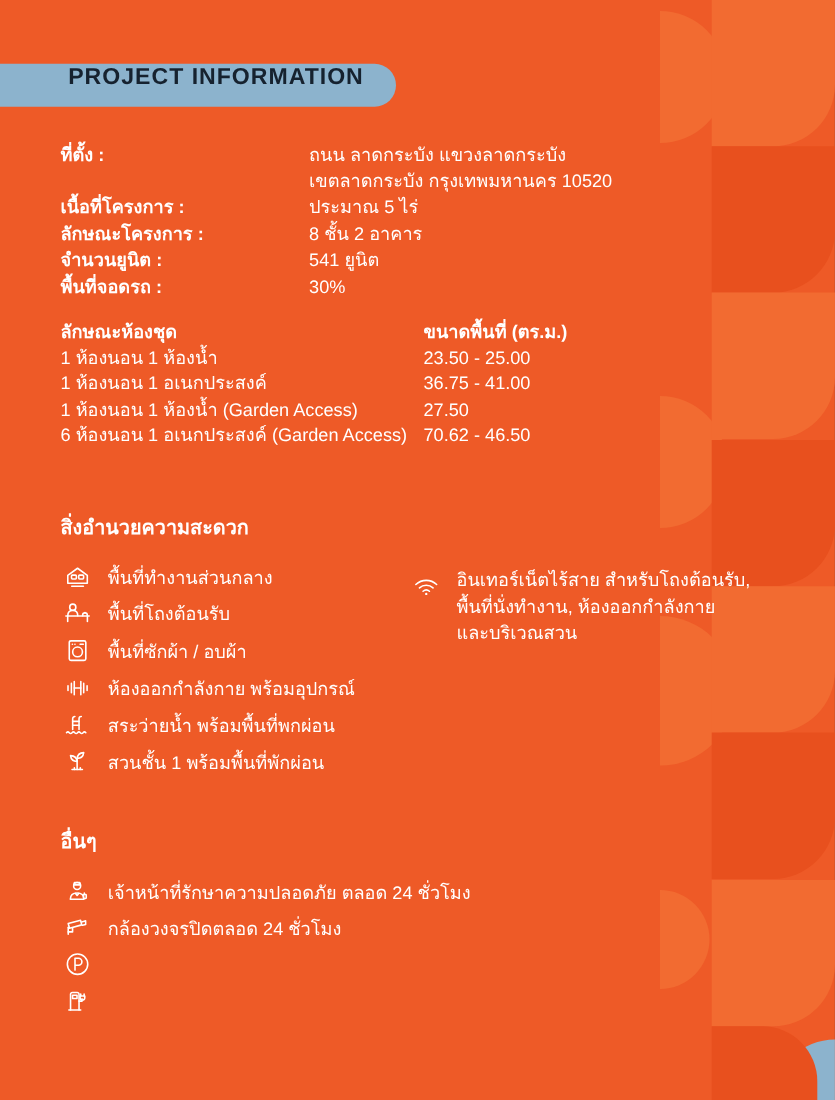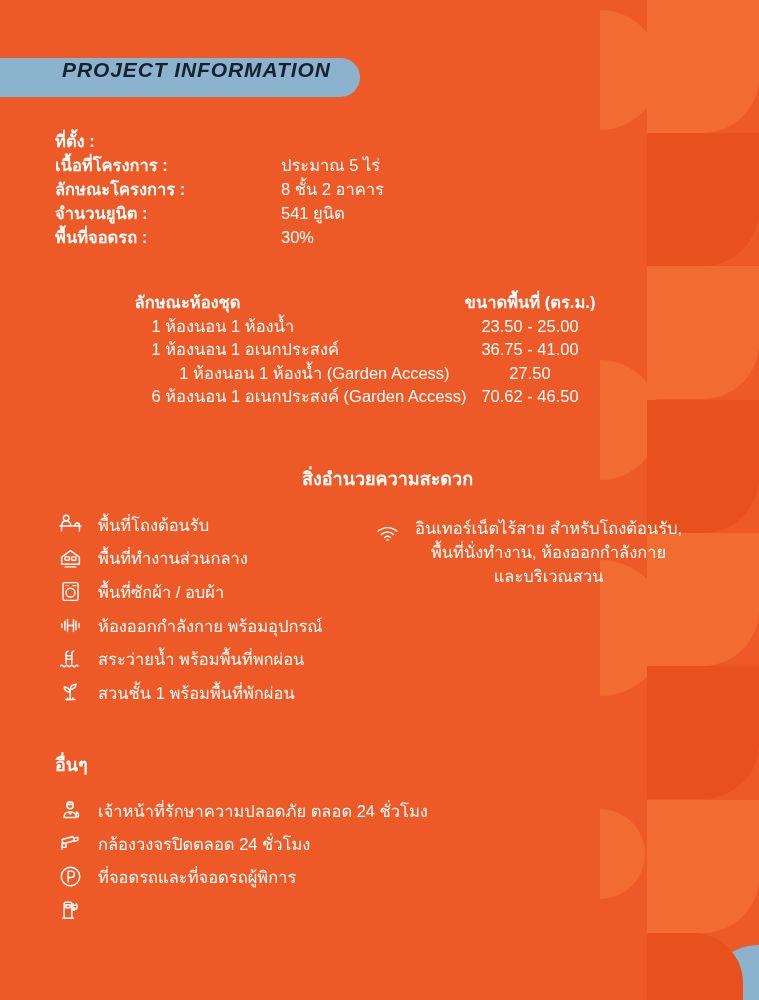--- a/index.html
+++ b/index.html
@@ -14,34 +14,34 @@
   }
   .decor{position:absolute;inset:0;pointer-events:none;}
   
   .header-bar{
     position:absolute;top:58px;left:0;width:360px;height:39px;
     background:var(--blue);border-radius:0 20px 20px 0;
     display:flex;align-items:center;z-index:2;
   }
   .header-bar h1{
     margin:0 0 16px 62px;font-size:21px;font-weight:bold;
-    letter-spacing:.9px;color:var(--navy);white-space:nowrap;font-style:italic;
+    letter-spacing:.9px;color:var(--navy);white-space:nowrap;
   }
   
   .details{position:absolute;top:129px;left:55px;width:600px;font-size:16.5px;line-height:24px;z-index:2;}
   .drow{display:flex;gap:16px;}
   .dlabel{width:210px;flex:none;font-weight:bold;}
   .dvalue{white-space:pre-line;}
   
   .units{position:absolute;top:291px;left:55px;width:620px;font-size:16.5px;line-height:23.5px;z-index:2;}
-  .urow{display:flex;justify-content:center;}
+  .urow{display:flex;}
   .ucol1{width:330px;flex:none;}
   .uhead{font-weight:bold;}
   
-  .amenities{position:absolute;top:464px;left:55px;width:665px;z-index:2;text-align:center;}
+  .amenities{position:absolute;top:464px;left:55px;width:665px;z-index:2;}
   .others{position:absolute;top:750px;left:55px;width:620px;z-index:2;}
   .sec-title{margin:0;font-size:18px;font-weight:bold;}
   .acols{display:flex;margin-top:15px;}
   .acol-left{width:317px;flex:none;}
   .arow{display:flex;align-items:center;height:33.6px;}
   .orow{display:flex;align-items:center;height:33.2px;}
   .aicon{width:30px;flex:none;margin-right:13px;display:flex;align-items:center;justify-content:center;}
   .aicon svg{width:27px;height:27px;display:block;}
   .alabel{font-size:16.5px;}
   .wifi{display:flex;margin-top:8px;}
@@ -74,20 +74,22 @@
     <path d="M647 933 H693 A50 50 0 0 1 743 983 V1000 H647 Z" style="fill:var(--dark)"></path>
   </svg>
 
   <div class="header-bar">
     <h1>PROJECT INFORMATION</h1>
   </div>
 
   <div class="details" id="details">
       <div class="drow">
      <div class="dlabel">ที่ตั้ง :</div>
+     <div class="dvalue">ถนน ลาดกระบัง แขวงลาดกระบัง
+เขตลาดกระบัง กรุงเทพมหานคร 10520</div>
    </div>
       <div class="drow">
      <div class="dlabel">เนื้อที่โครงการ :</div>
      <div class="dvalue">ประมาณ 5 ไร่</div>
    </div>
       <div class="drow">
      <div class="dlabel">ลักษณะโครงการ :</div>
      <div class="dvalue">8 ชั้น 2 อาคาร</div>
    </div>
       <div class="drow">
@@ -126,48 +128,48 @@
   </div>
 
   <div class="amenities">
     <h2 class="sec-title">สิ่งอำนวยความสะดวก</h2>
     <div class="acols">
       <div class="acol-left" id="amenity-list">
           <div class="arow">
      <span class="aicon">
               <svg viewBox="0 0 28 28">
                 <g fill="none" stroke="#fff" stroke-width="1.5" stroke-linecap="round" stroke-linejoin="round">
+                  <path d="M4.8 12.6 14 5.8l9.2 6.8V20H4.8Z"></path>
+                  <rect x="8.3" y="12.3" width="4.6" height="3.6" rx="0.8"></rect>
+                  <rect x="15.1" y="12.3" width="4.6" height="3.6" rx="0.8"></rect>
+                  <path d="M8.5 22.7h11"></path>
+                </g>
+              </svg>
+            </span>
+     <span class="alabel">พื้นที่ทำงานส่วนกลาง</span>
+   </div>
+          <div class="arow">
+     <span class="aicon">
+              <svg viewBox="0 0 28 28">
+                <g fill="none" stroke="#fff" stroke-width="1.5" stroke-linecap="round" stroke-linejoin="round">
                   <circle cx="9.5" cy="7.3" r="2.9"></circle>
                   <path d="M4.8 15.3c0-3.4 2.3-4.9 4.7-4.9s4.7 1.5 4.7 4.9"></path>
                   <path d="M3 15.5h22"></path>
                   <path d="M4.7 15.5v5.2M23.3 15.5v5.2"></path>
                   <path d="M18.8 15.3v-.6a2.2 2.2 0 0 1 4.4 0v.6"></path>
                   <path d="M21 12.3v.6"></path>
                 </g>
               </svg>
             </span>
      <span class="alabel">พื้นที่โถงต้อนรับ</span>
    </div>
           <div class="arow">
      <span class="aicon">
               <svg viewBox="0 0 28 28">
                 <g fill="none" stroke="#fff" stroke-width="1.5" stroke-linecap="round" stroke-linejoin="round">
-                  <path d="M4.8 12.6 14 5.8l9.2 6.8V20H4.8Z"></path>
-                  <rect x="8.3" y="12.3" width="4.6" height="3.6" rx="0.8"></rect>
-                  <rect x="15.1" y="12.3" width="4.6" height="3.6" rx="0.8"></rect>
-                  <path d="M8.5 22.7h11"></path>
-                </g>
-              </svg>
-            </span>
-     <span class="alabel">พื้นที่ทำงานส่วนกลาง</span>
-   </div>
-          <div class="arow">
-     <span class="aicon">
-              <svg viewBox="0 0 28 28">
-                <g fill="none" stroke="#fff" stroke-width="1.5" stroke-linecap="round" stroke-linejoin="round">
                   <rect x="6.2" y="4.8" width="15.6" height="18.4" rx="1.6"></rect>
                   <circle cx="14" cy="15.2" r="4.6"></circle>
                   <path d="M9.1 7.9h.1M11.5 7.9h.1"></path>
                   <path d="M16.4 7.9h3"></path>
                 </g>
               </svg>
             </span>
      <span class="alabel">พื้นที่ซักผ้า / อบผ้า</span>
    </div>
           <div class="arow">
@@ -263,21 +265,20 @@
    </div>
         <div class="orow">
      <span class="aicon">
             <svg viewBox="0 0 28 28">
               <g fill="none" stroke="#fff" stroke-width="1.5" stroke-linecap="round" stroke-linejoin="round">
                 <circle cx="14" cy="14" r="9.6"></circle>
                 <path d="M11.6 19.6V8.4h3.2a3.3 3.3 0 0 1 0 6.6h-3.2"></path>
               </g>
             </svg>
           </span>
-     <span class="alabel">ที่จอดรถและที่จอดรถผู้พิการ</span>
    </div>
         <div class="orow">
      <span class="aicon">
             <svg viewBox="0 0 28 28">
               <g fill="none" stroke="#fff" stroke-width="1.5" stroke-linecap="round" stroke-linejoin="round">
                 <path d="M7.4 22V7.2a1.7 1.7 0 0 1 1.7-1.7h4.6a1.7 1.7 0 0 1 1.7 1.7V22"></path>
                 <path d="M5.8 22h11.2"></path>
                 <rect x="9.3" y="8" width="4.2" height="3.1"></rect>
                 <path d="M15.4 13.6h2.8v-2.2"></path>
                 <path d="M17 7v1.7M20.2 7v1.7"></path>

